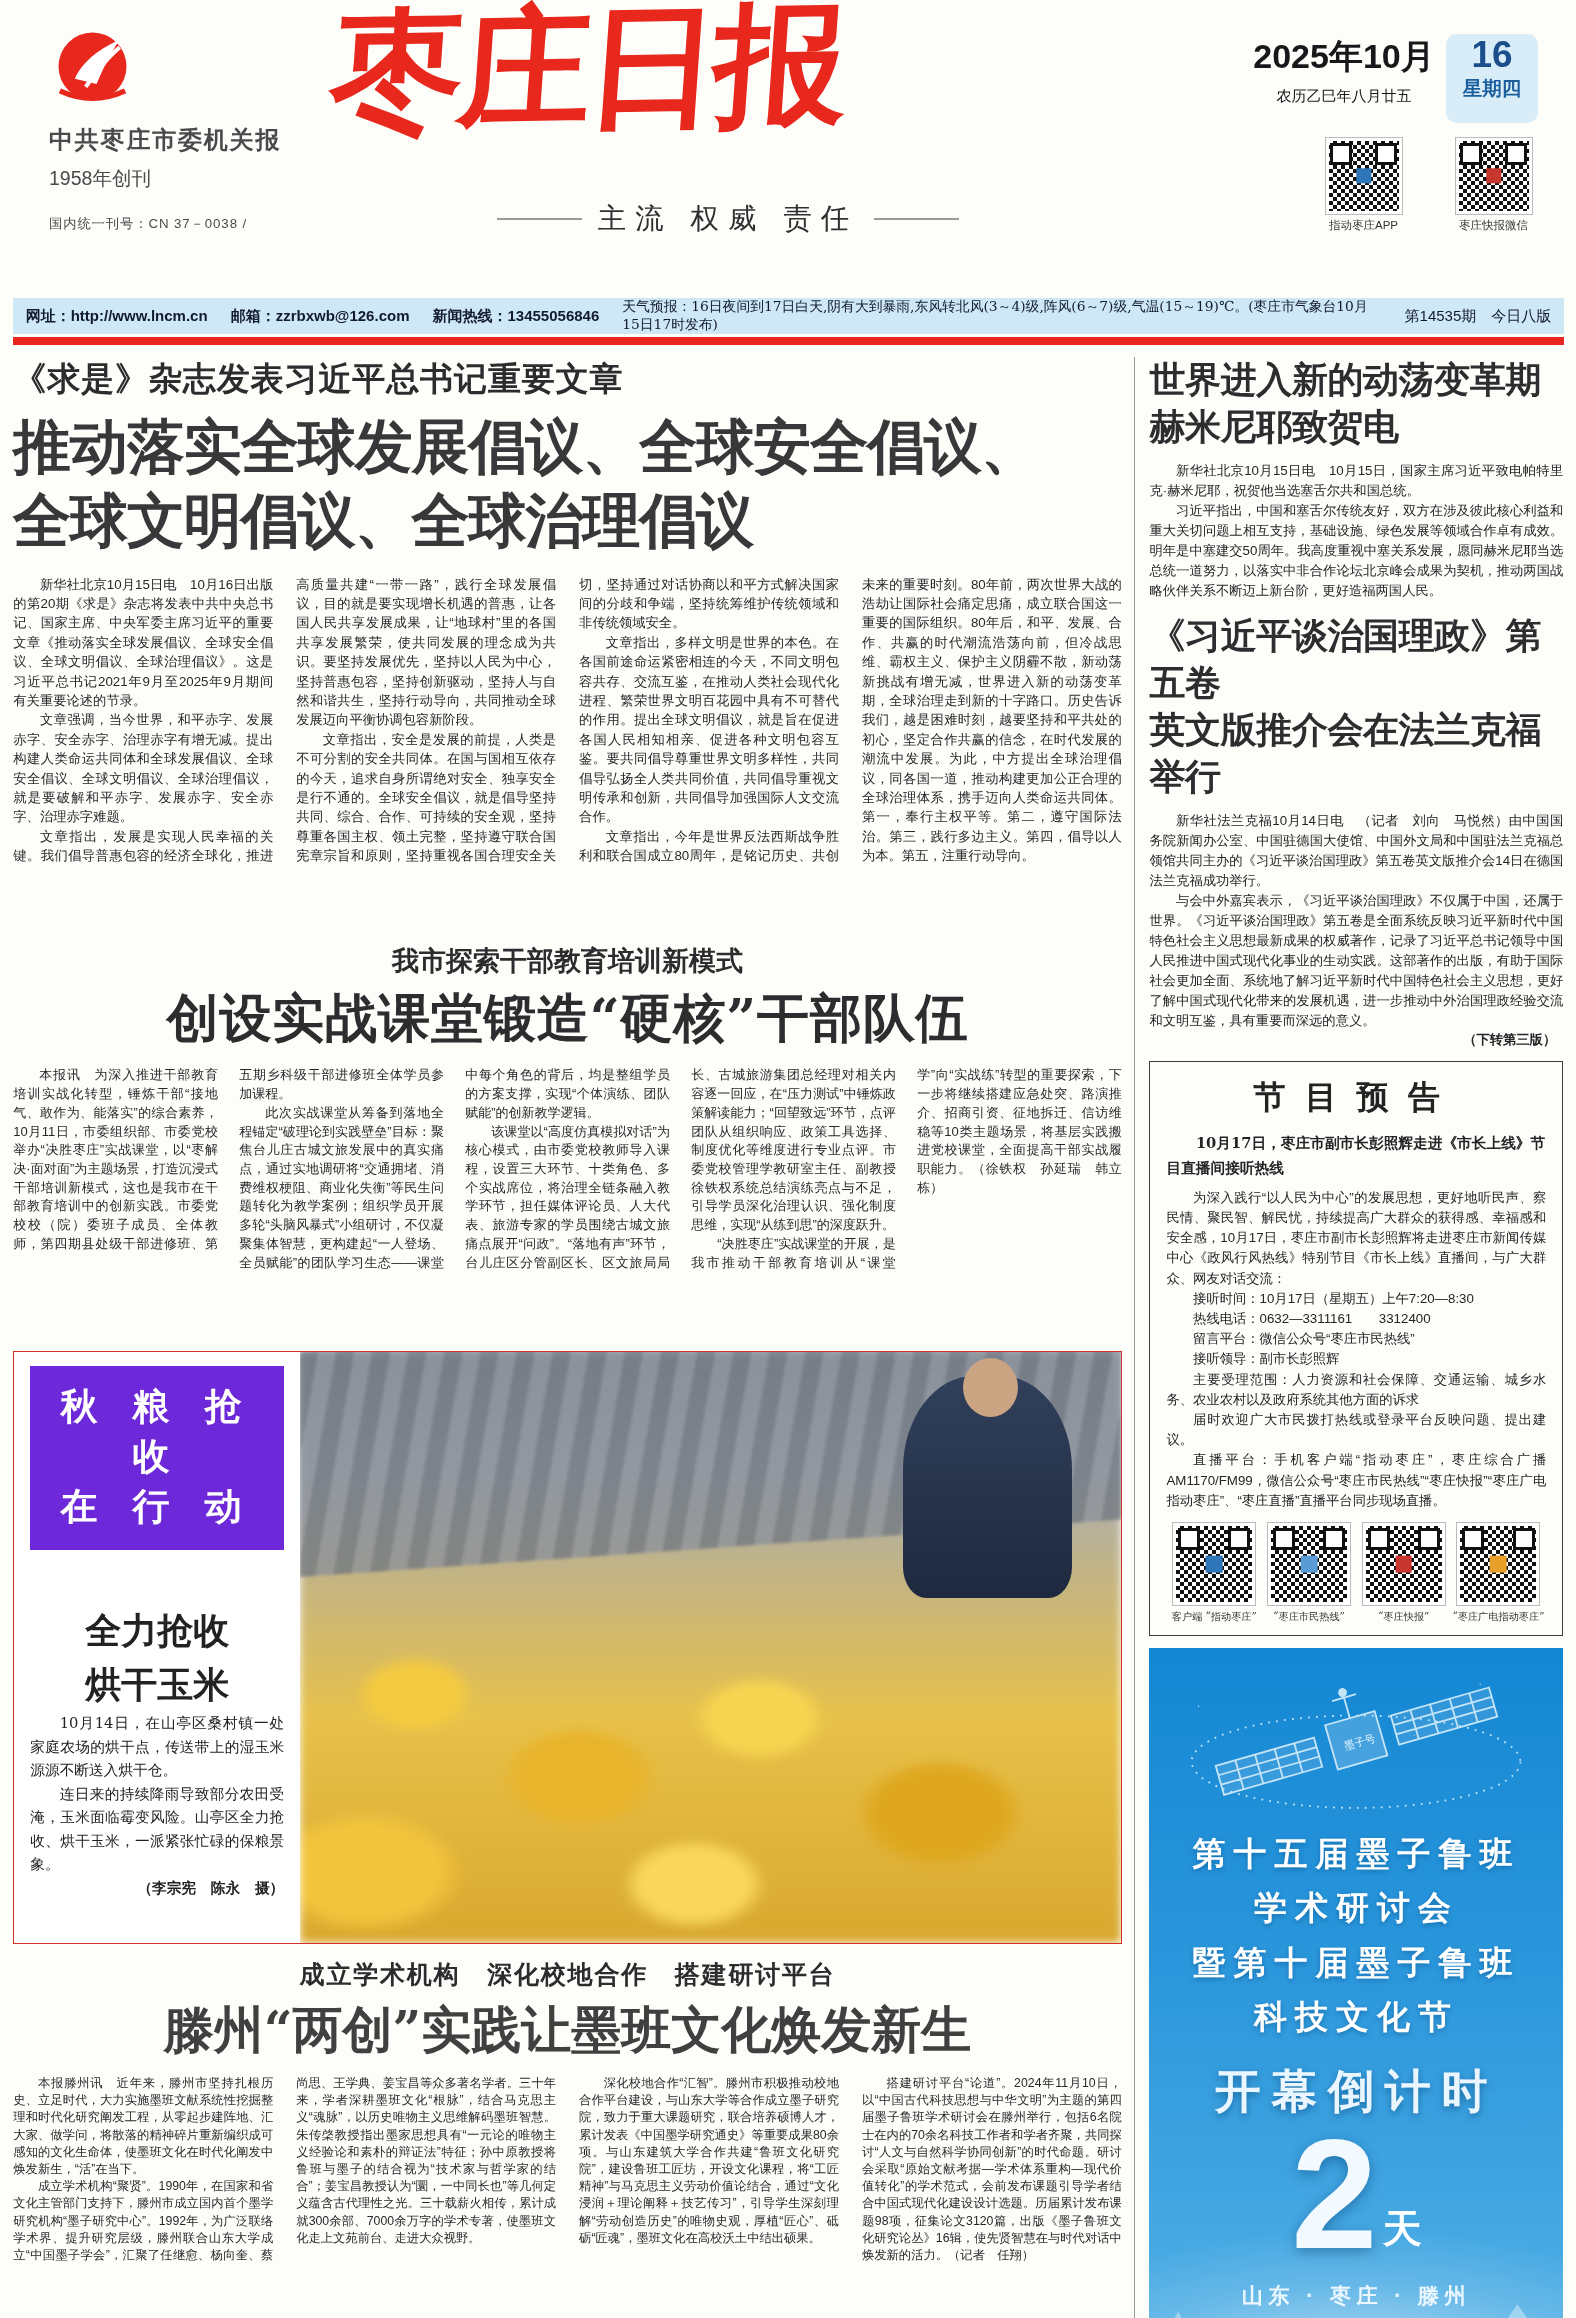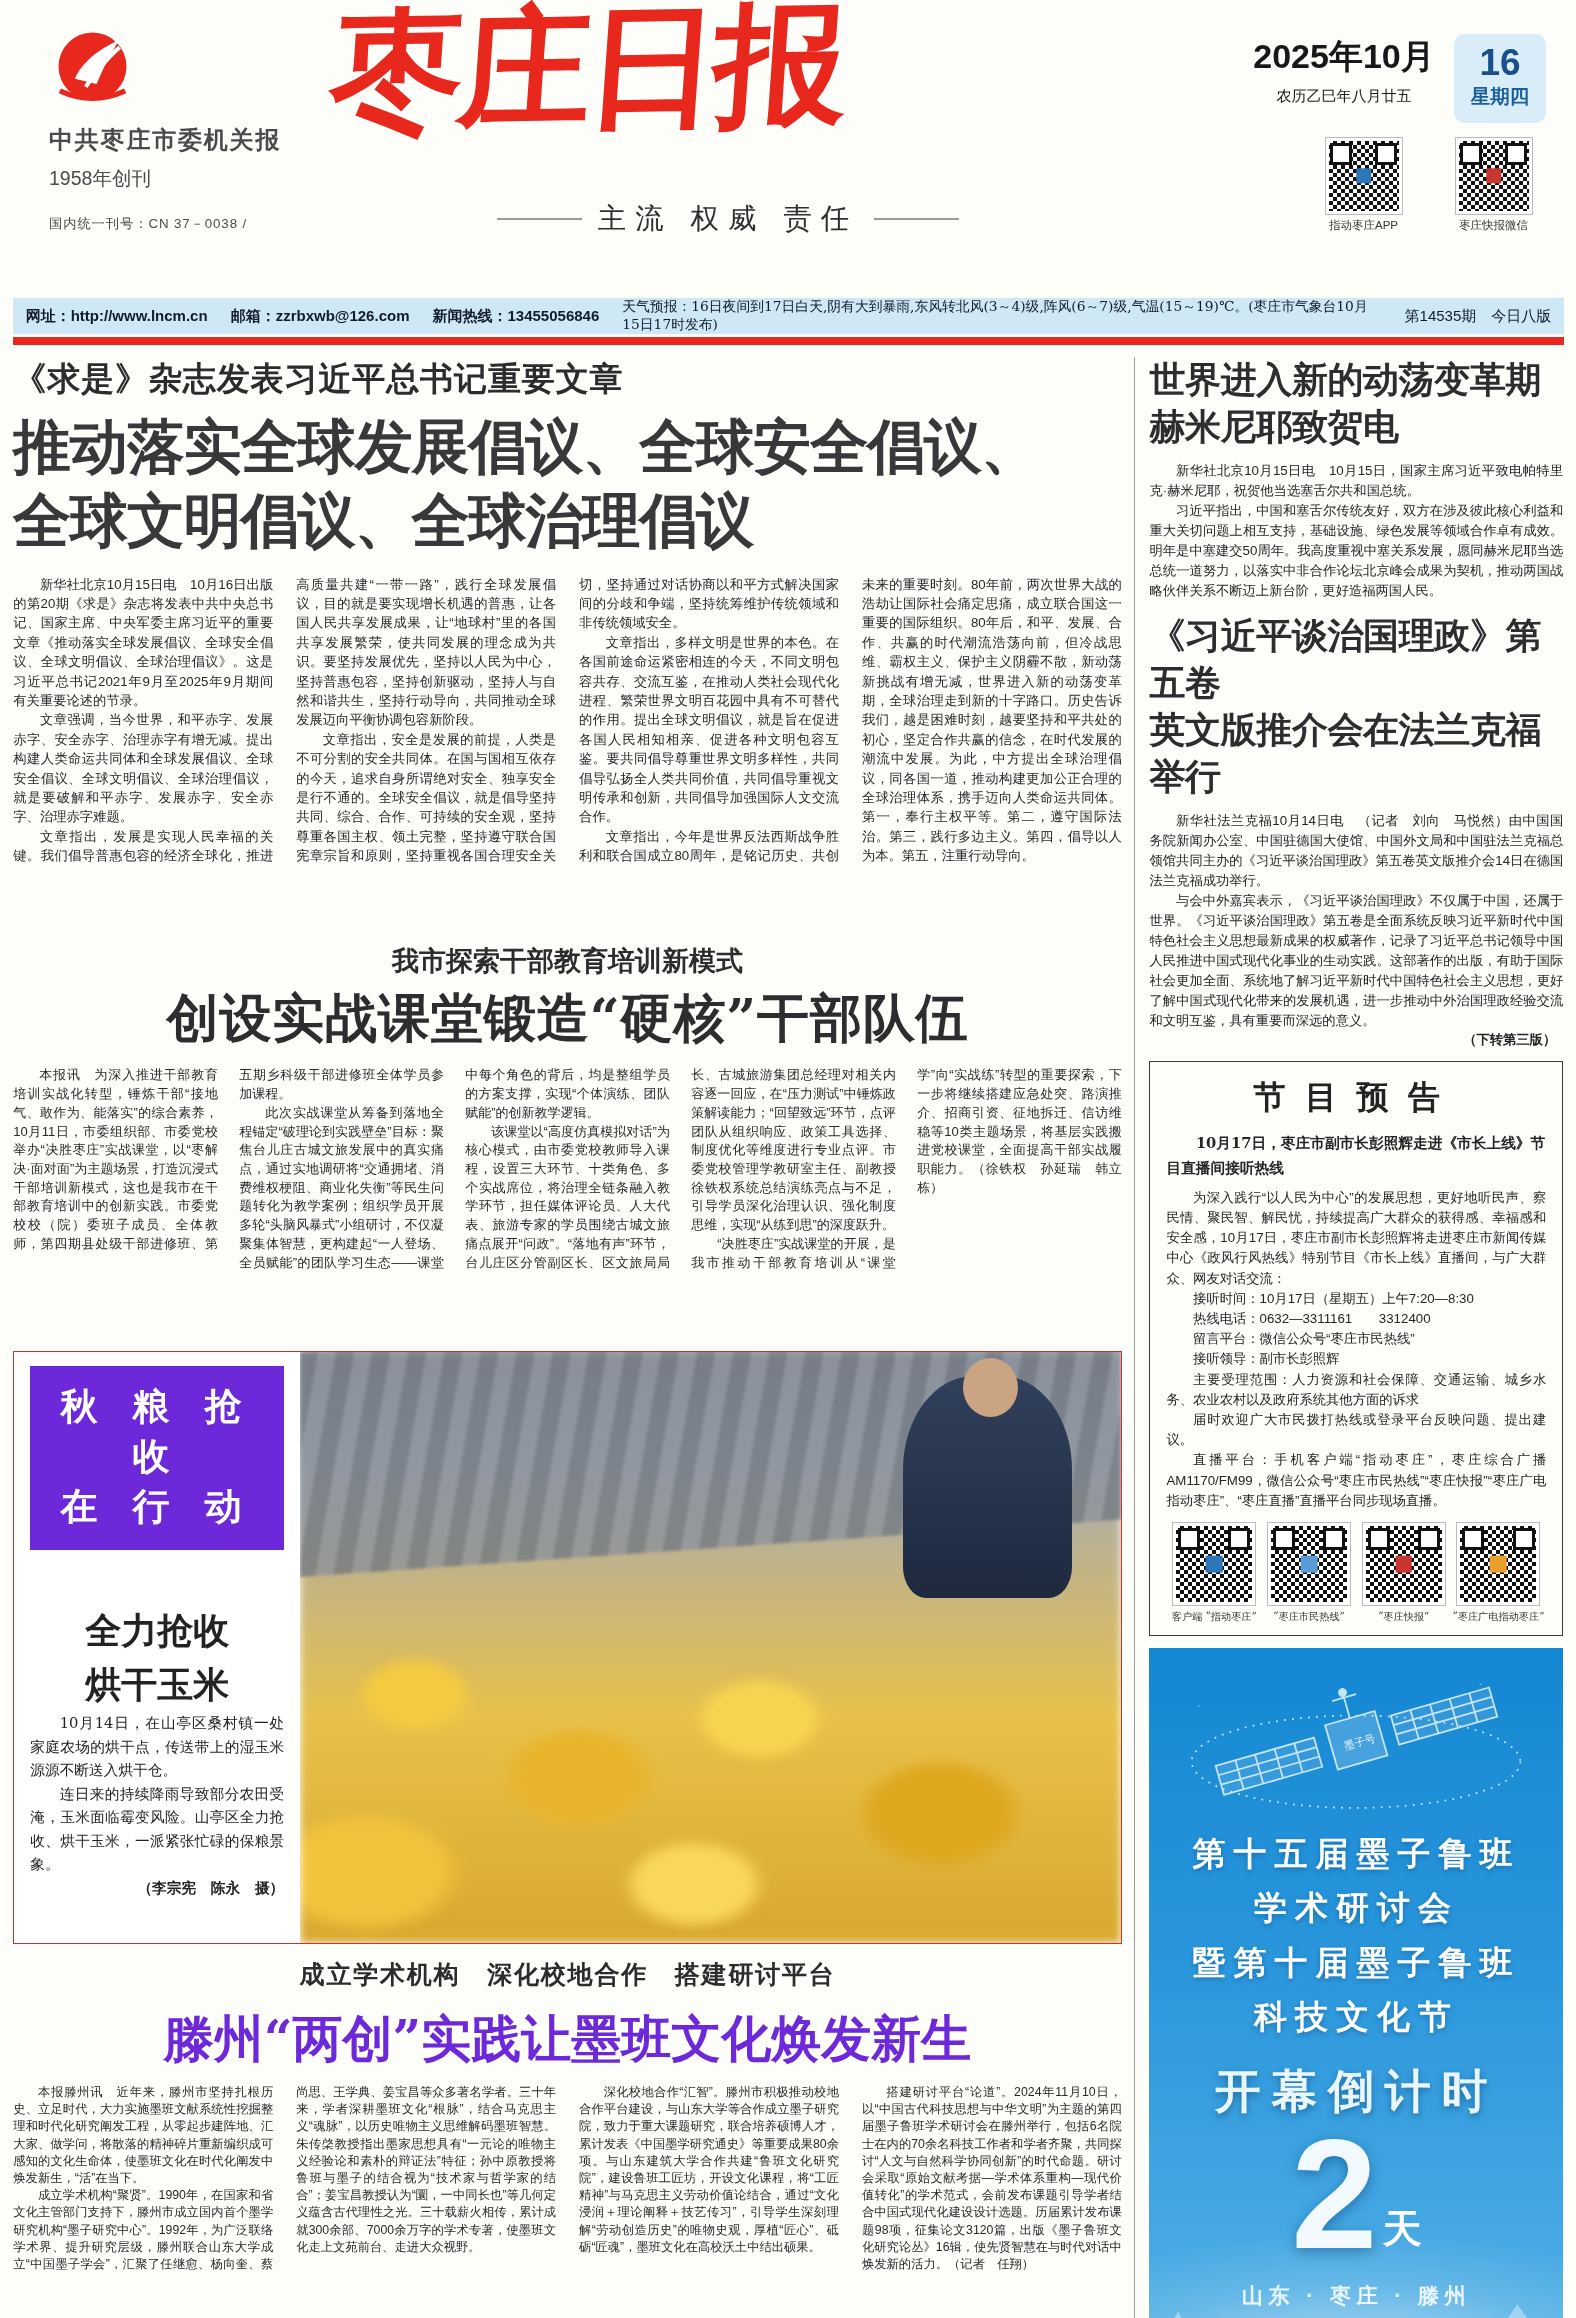--- a/index.html
+++ b/index.html
@@ -16,21 +16,21 @@
   .brand-issn { font-size:13.3px; color:#4a4a4c; margin-top:23px; letter-spacing:0.9px; }
   .paper-title { position:absolute; left:249px; top:-12.4px; width:675px; text-align:center;
     font-family:"DejaVu Serif","Liberation Serif",serif; font-size:133px; font-weight:900; color:#e8271d;
     transform:skewX(-5deg) rotate(-1deg); letter-spacing:-5.3px; line-height:1.2; }
   .slogan-row { position:absolute; left:497px; top:200px; width:462px; display:flex; align-items:center; gap:16px; }
   .slogan-row .rule { flex:1; height:2.7px; background:#9a9a9a; }
   .slogan { font-family:"DejaVu Serif","Liberation Serif",serif; font-size:28.4px; font-weight:400; color:#2f2f31; letter-spacing:9px; white-space:nowrap; }
   .datebox { position:absolute; right:31px; top:34px; width:293px; }
   .date-main { font-size:34px; font-weight:800; color:#17181a; text-align:center; width:182px; }
   .date-lunar { font-size:15px; color:#17181a; text-align:center; width:182px; margin-top:7.1px; font-family:"DejaVu Serif","Liberation Serif",serif; }
-  .day-chip { position:absolute; right:0; top:0; width:92px; height:89px; background:#d9edf8; border-radius:10.7px; text-align:center; padding-top:10px; }
+  .day-chip { position:absolute; right:8px; top:0; width:92px; height:89px; background:#d9edf8; border-radius:10.7px; text-align:center; padding-top:2px; }
   .day-num { font-size:37px; font-weight:800; color:#1b4f8c; line-height:1.0; }
   .day-week { font-size:19.5px; font-weight:700; color:#1b5e9e; margin-top:1.8px; }
   .head-qrs { position:absolute; right:31px; top:138px; display:flex; gap:25px; }
   .head-qr { width:105px; text-align:center; }
   .qr { margin:0 auto; background:
       repeating-conic-gradient(#111 0% 25%, #fff 0% 50%);
       background-size:8px 8px; border:3.6px solid #fff; outline:0.9px solid #bbb; position:relative; }
   .qr::before, .qr::after { content:""; position:absolute; width:16px; height:16px; border:3.6px solid #111; background:#fff; }
   .qr::before { left:1.8px; top:1.8px; } .qr::after { right:1.8px; top:1.8px; }
   .qr .logo-dot { position:absolute; left:50%; top:50%; transform:translate(-50%,-50%); width:22%; height:22%; }
@@ -80,21 +80,21 @@
       radial-gradient(133px 84px at 8% 88%, #f2c43c 0 55%, transparent 75%),
       radial-gradient(98px 62px at 48% 90%, #f8d75b 0 55%, transparent 75%),
       linear-gradient(180deg,#8d949e 0%,#a7adb5 20%,#c4b483 38%,#e7c14a 62%,#d9a82e 100%); }
   .photo .conveyor { position:absolute; left:0; top:0; width:100%; height:38%; opacity:.75; transform:skewY(-4deg); transform-origin:left;
     background:repeating-linear-gradient(100deg,#6f7680 0 18px,#8b919b 18px 36px); filter:blur(1.8px); }
   .photo .worker-body { position:absolute; right:6%; top:4%; width:169px; height:222px; background:linear-gradient(#31405b,#1e293f); border-radius:42% 42% 14% 14%; }
   .photo .worker-head { position:absolute; right:12.5%; top:1%; width:55px; height:59px; background:#caa483; border-radius:50%; }
 
   
   .bottom-kicker { text-align:center; font-size:25px; font-weight:800; color:#2c2c2e; margin-top:14.2px; letter-spacing:1.8px; }
-  .bottom-headline { text-align:center; font-family:"DejaVu Serif","Liberation Serif",serif; font-size:50px; font-weight:900; color:#6d28d9; margin-top:15px; }
+  .bottom-headline { text-align:center; font-family:"DejaVu Serif","Liberation Serif",serif; font-size:50px; font-weight:900; color:#404040; margin-top:6px; }
   .bottom-body { column-count:4; column-gap:23px; font-size:12.3px; line-height:1.4; height:265px; overflow:hidden; margin-top:10.7px; }
 
   
   .side-art { margin-bottom:12.4px; }
   .side-headline { font-size:36px; font-weight:900; color:#2d2d2f; line-height:1.3; letter-spacing:-0.4px; }
   .side-body { margin-top:10.7px; font-size:13.3px; line-height:1.5; text-align:justify; }
   .side-body p { margin:0; text-indent:2em; }
   .continued { text-align:right; font-size:13.3px; font-weight:700; padding-right:7.1px; }
 
   .program-box { border:1.8px solid #3c3c3e; padding:14.2px 16px 10.7px 16px; margin-top:5.3px; }

